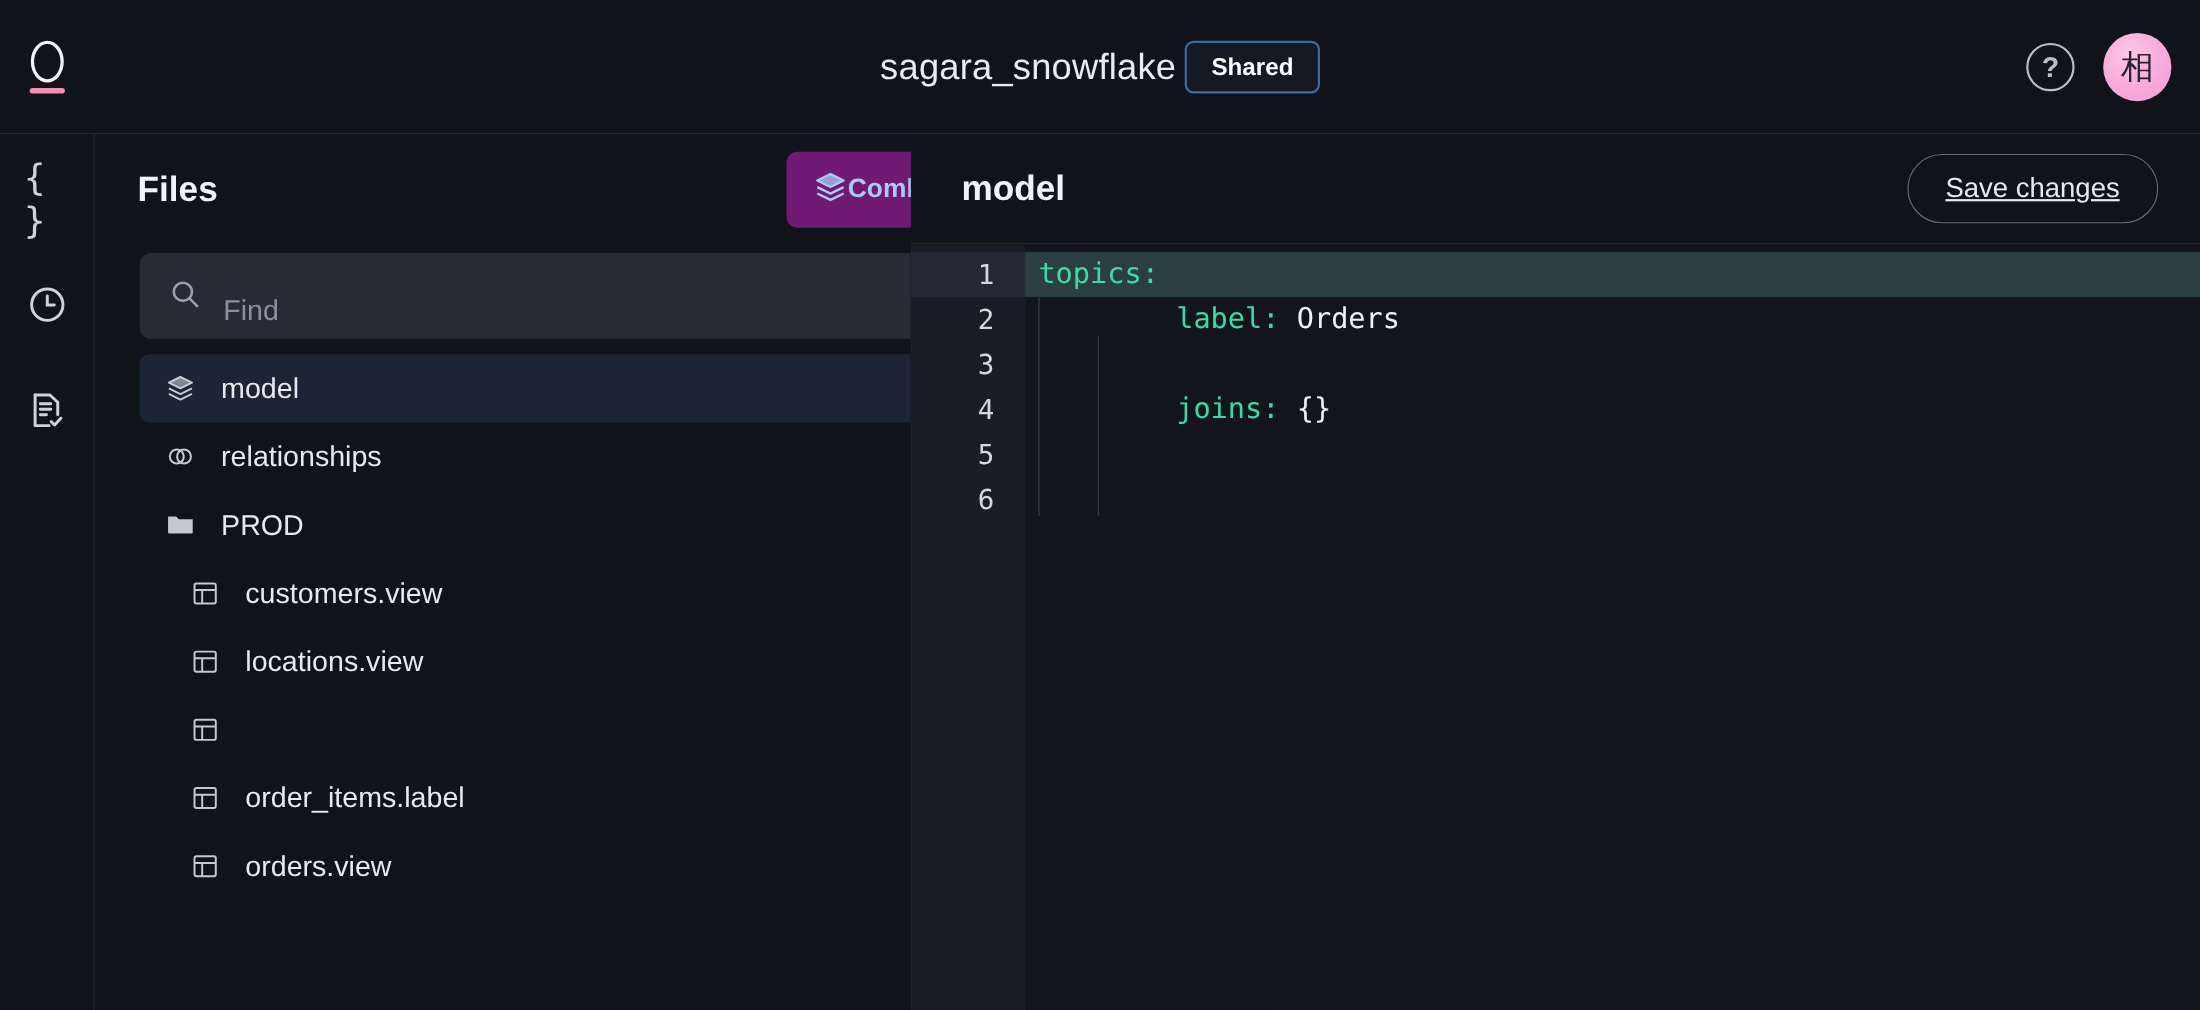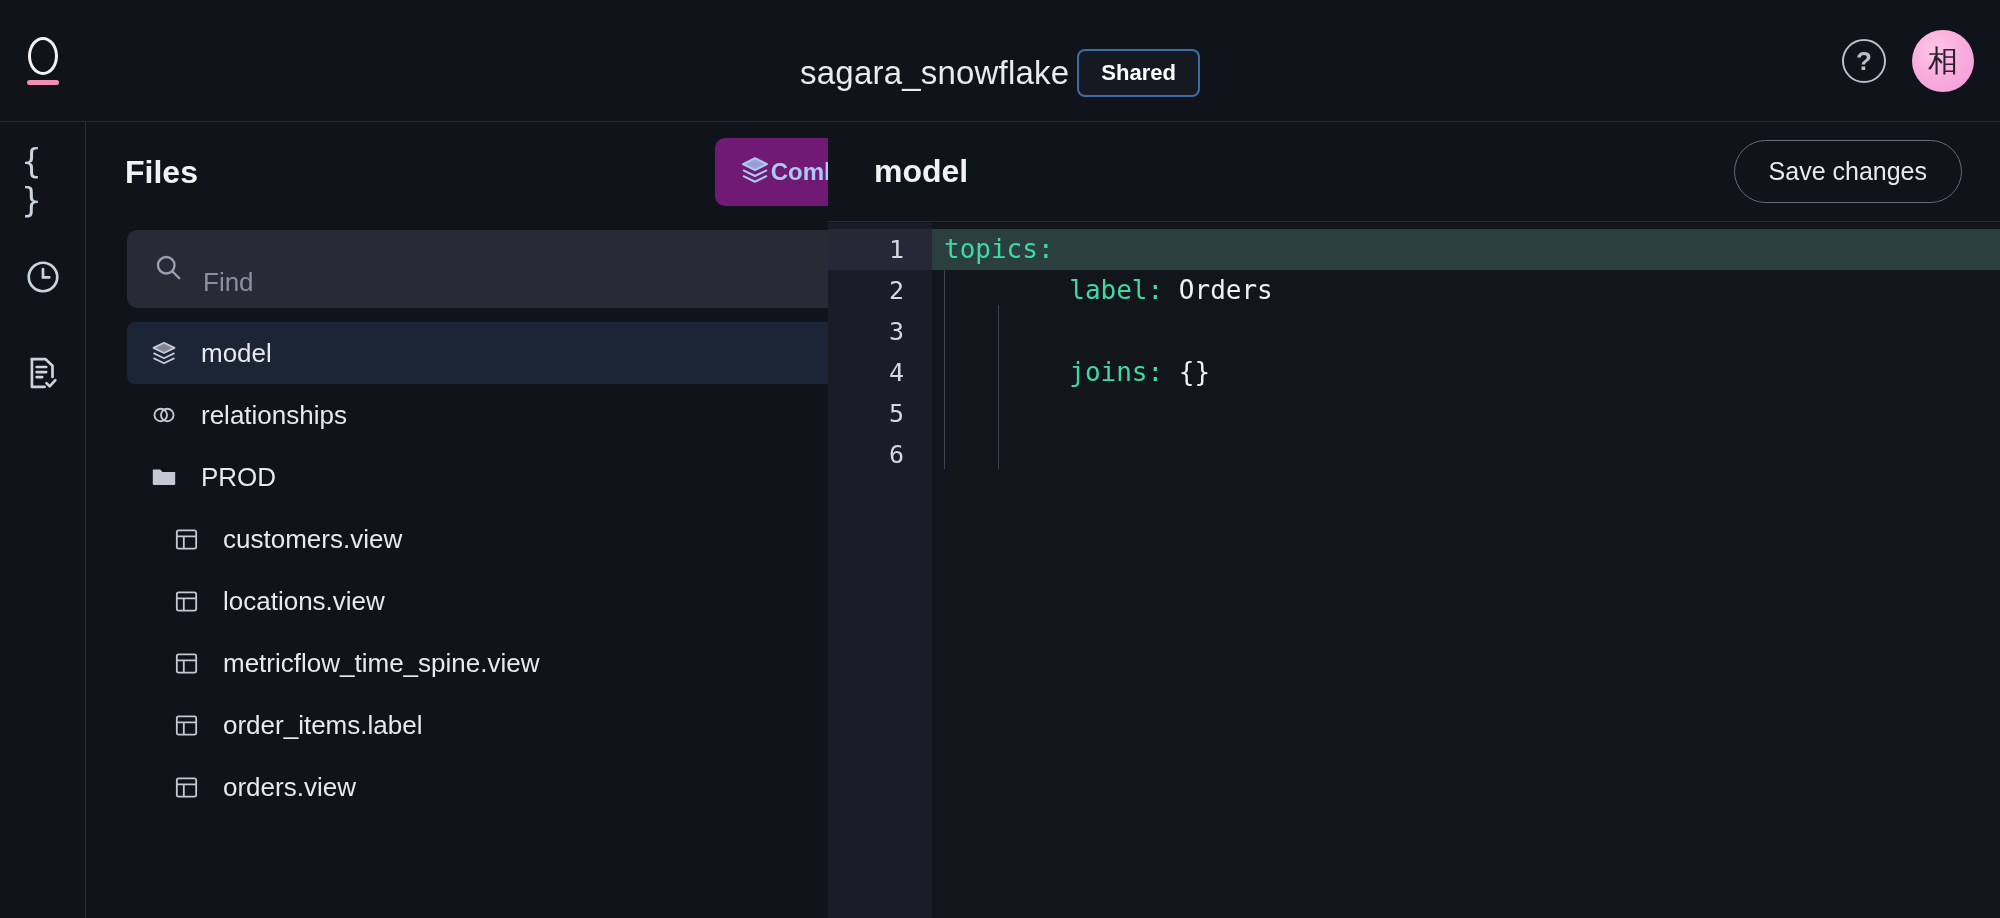--- a/index.html
+++ b/index.html
@@ -31,21 +31,21 @@
     width: 32px; height: 5px; border-radius: 3px;
     background: #f48fb1; margin-top: 5px;
   }
   #menu { display: flex; align-items: center; gap: 0px; margin-left: 16px; }
   .menu-item {
     color: #e7e9ee; font-size: 24px; padding: 10px 26px;
     border-radius: 6px; cursor: default; white-space: nowrap;
   }
 
   #title-block {
-    position: absolute; left: 0; right: 0; top: 12px; height: 122px;
+    position: absolute; left: 0; right: 0; top: 0; height: 122px;
     display: flex; align-items: center; justify-content: center;
     gap: 8px; pointer-events: none;
   }
   #doc-title {
     color: #e9ebf0; font-size: 33px; letter-spacing: .2px;
     pointer-events: auto;
   }
   #shared-badge {
     pointer-events: auto;
     border: 2px solid #3f6aa8; border-radius: 8px;
@@ -142,20 +142,21 @@
     height: 100px; display: flex; align-items: center;
     justify-content: space-between; padding: 0 38px 0 46px;
     border-bottom: 1px solid #262c38;
   }
   #editor-title { color: #f0f2f6; font-size: 32px; font-weight: bold; }
   #save-btn {
     border: 1.5px solid #656c7a; border-radius: 34px;
     background: transparent; color: #e7e9ee;
     font-size: 25px; padding: 16px 34px; cursor: pointer;
     font-family: "Liberation Sans", sans-serif;
+    text-decoration: underline;
   }
 
   #code-area {
     position: absolute; left: 0; top: 101px; right: 0; bottom: 0;
     display: flex; background: #12151c;
     font-family: "DejaVu Sans Mono", monospace; font-size: 26px;
   }
   #gutter {
     width: 104px; flex: 0 0 104px; background: #191d28;
     padding-top: 6px;
@@ -306,21 +307,20 @@
       <span>locations.view</span>
     </div>
 
     <div class="file-row indent">
       <span class="file-icon">
         <svg width="27" height="27" viewBox="0 0 24 24" fill="none" stroke="#c3c8d2" stroke-width="1.6">
           <rect x="3.4" y="3.9" width="17.2" height="16.2" rx="1.6"></rect>
           <path d="M3.4 9.3h17.2M9.6 9.3v10.8"></path>
         </svg>
       </span>
-      <span>metricflow_time_spine.view</span>
     </div>
 
     <div class="file-row indent">
       <span class="file-icon">
         <svg width="27" height="27" viewBox="0 0 24 24" fill="none" stroke="#c3c8d2" stroke-width="1.6">
           <rect x="3.4" y="3.9" width="17.2" height="16.2" rx="1.6"></rect>
           <path d="M3.4 9.3h17.2M9.6 9.3v10.8"></path>
         </svg>
       </span>
       <span>order_items.label</span>

